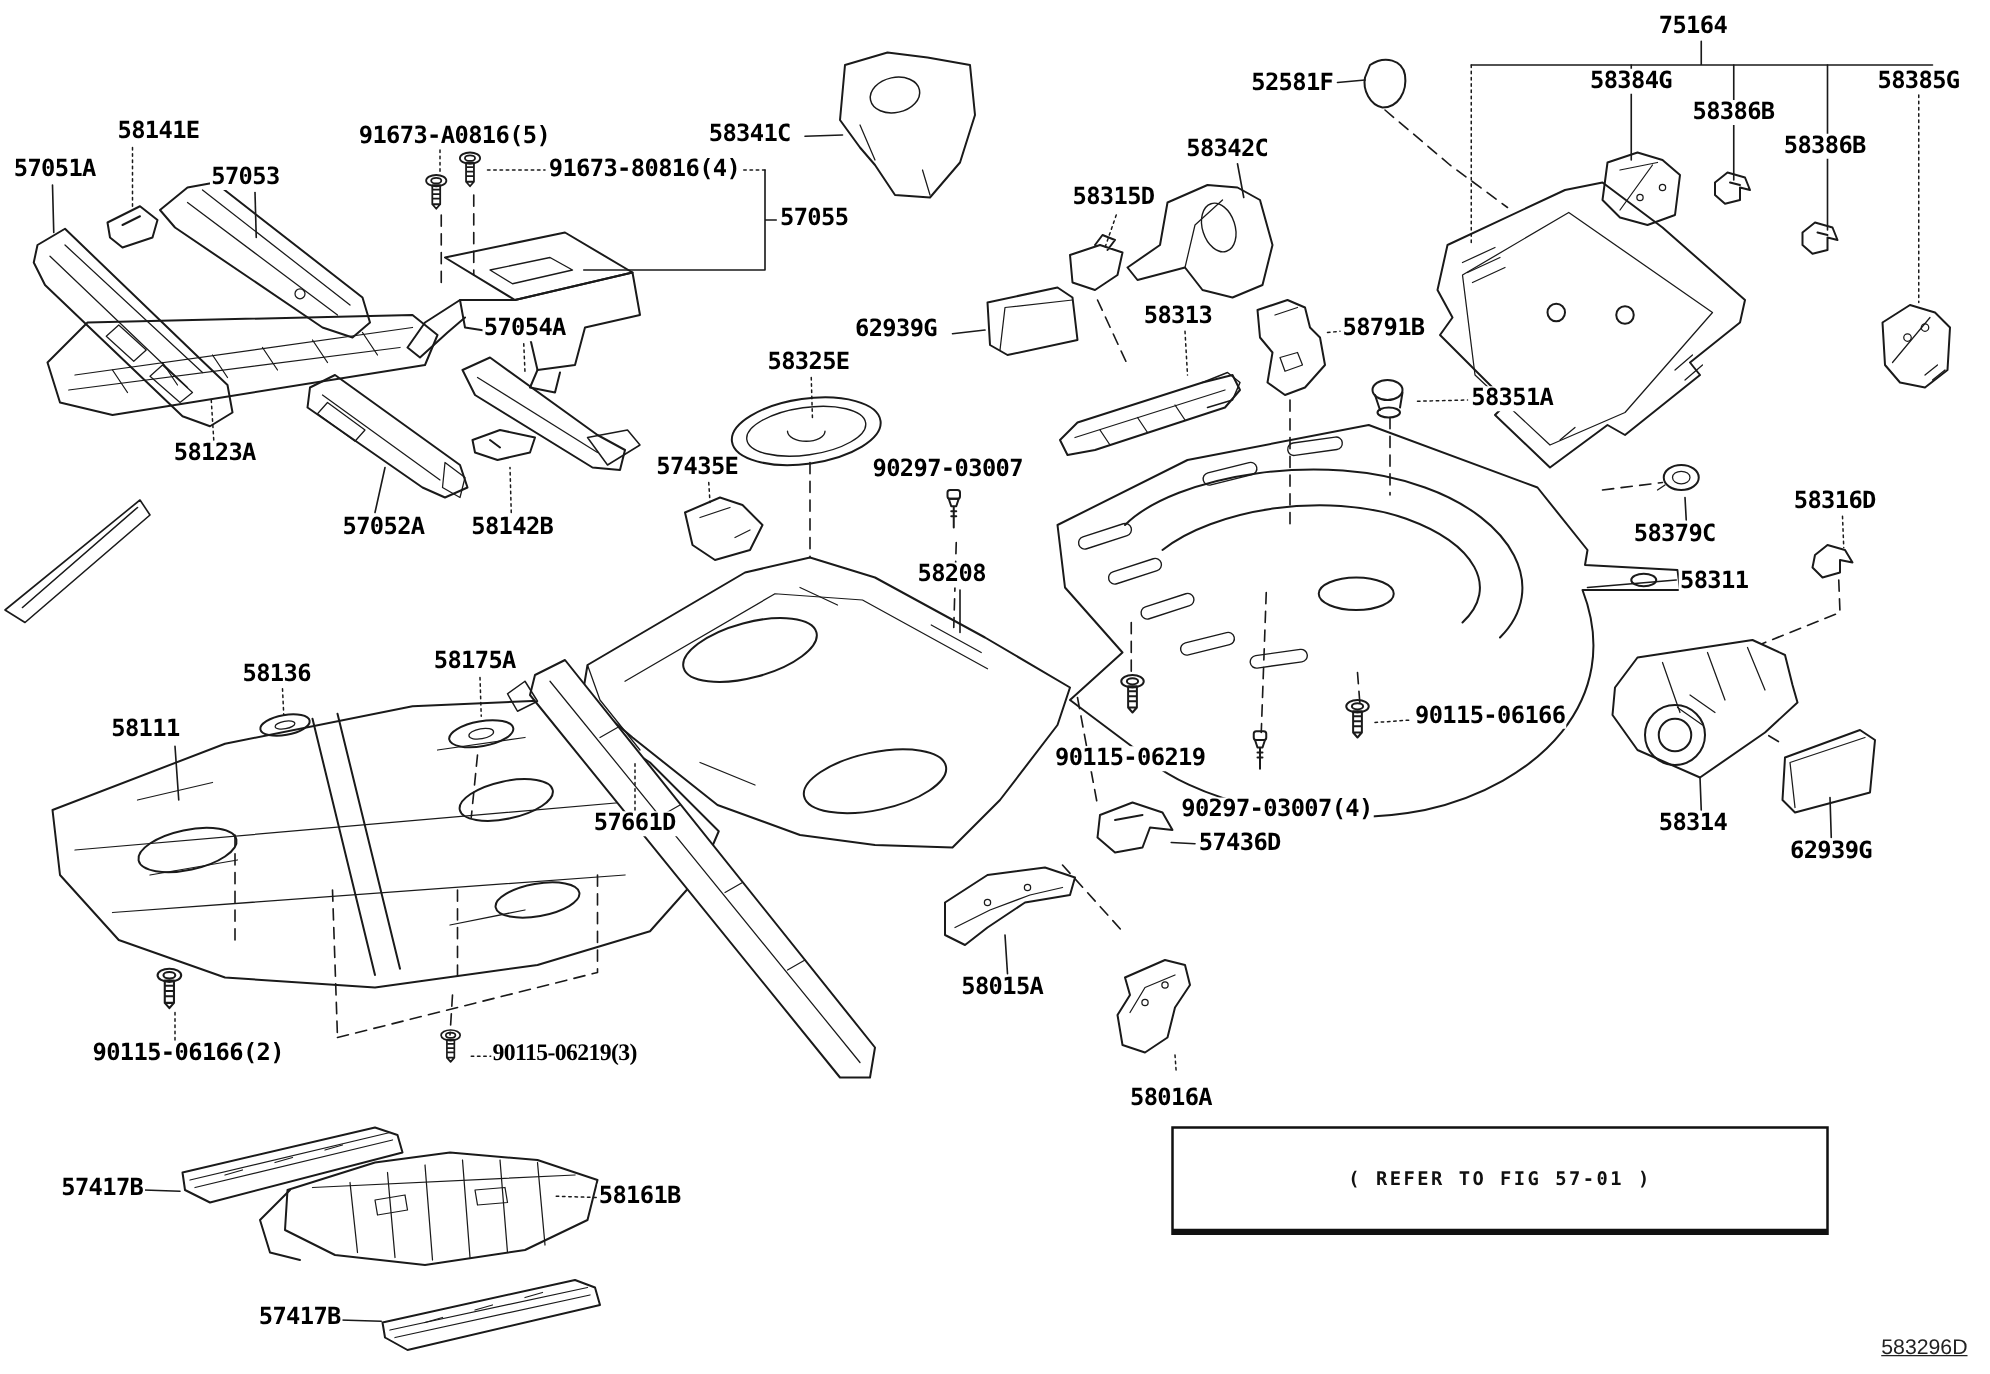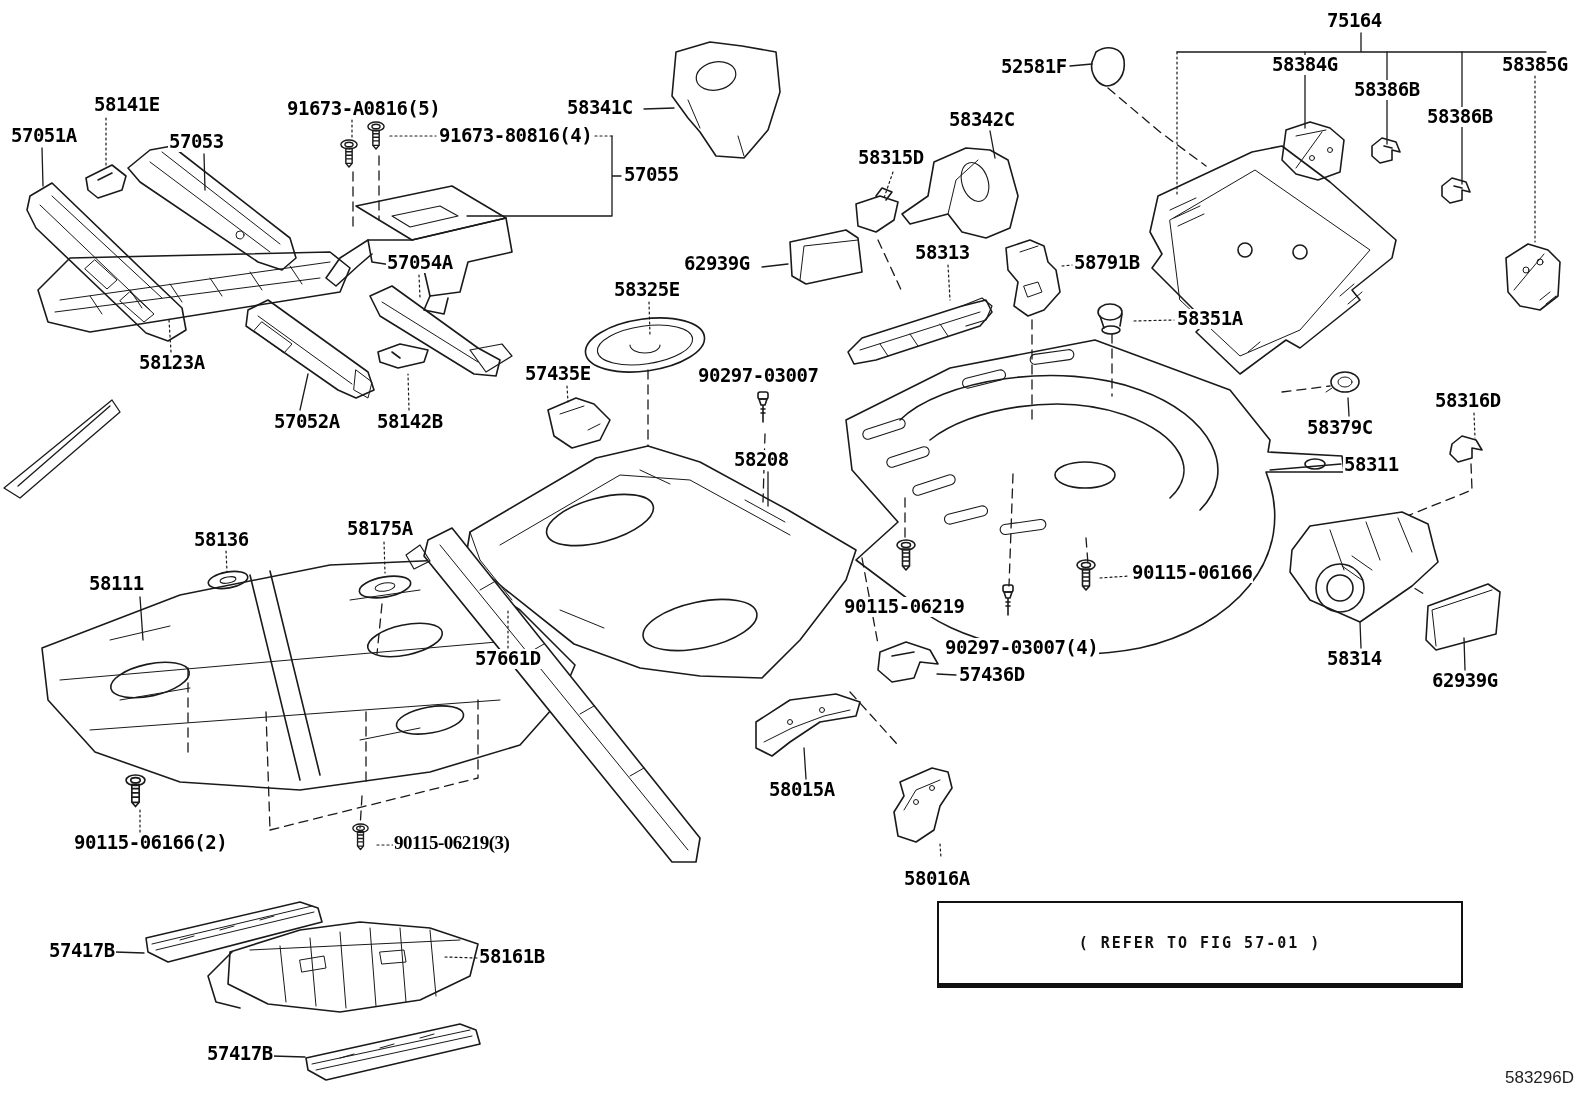--- a/index.html
+++ b/index.html
@@ -8,21 +8,21 @@
   .artwork{position:absolute;left:0;top:0;}
   .label-layer{position:absolute;left:0;top:0;width:100%;height:100%;}
   .plabel{position:absolute;font:bold 19px "DejaVu Sans Mono",monospace;color:#000;
           background:#fff;line-height:1.05;white-space:nowrap;padding:0 1px;letter-spacing:-0.5px;}
   .note-box{position:absolute;left:937px;top:901px;width:522px;height:80px;
             border:2px solid #111;border-bottom:5px solid #111;background:#fff;
             display:flex;flex-direction:column;justify-content:center;align-items:center;gap:2px;}
   .note-jp{font:16px "DejaVu Sans",sans-serif;color:#111;}
   .note-en{font:16px "DejaVu Sans",sans-serif;color:#111;letter-spacing:0.5px;}
   .note-ref{font:bold 15px "DejaVu Sans Mono",monospace;color:#111;letter-spacing:2px;}
-  .doc-number{position:absolute;left:1505px;top:1068px;font:17px "Liberation Sans",sans-serif;color:#222;}
+  .doc-number{position:absolute;left:1505px;top:1068px;font:17px "Liberation Sans",sans-serif;color:#222;text-decoration:underline;}
 </style>
 </head>
 <body>
 
 <div class="stage">
 
   <svg class="artwork" width="1592" height="1099" viewBox="0 0 1592 1099">
     <defs>
       <g id="bolt">
         <ellipse cx="10" cy="5" rx="9" ry="5"></ellipse>

